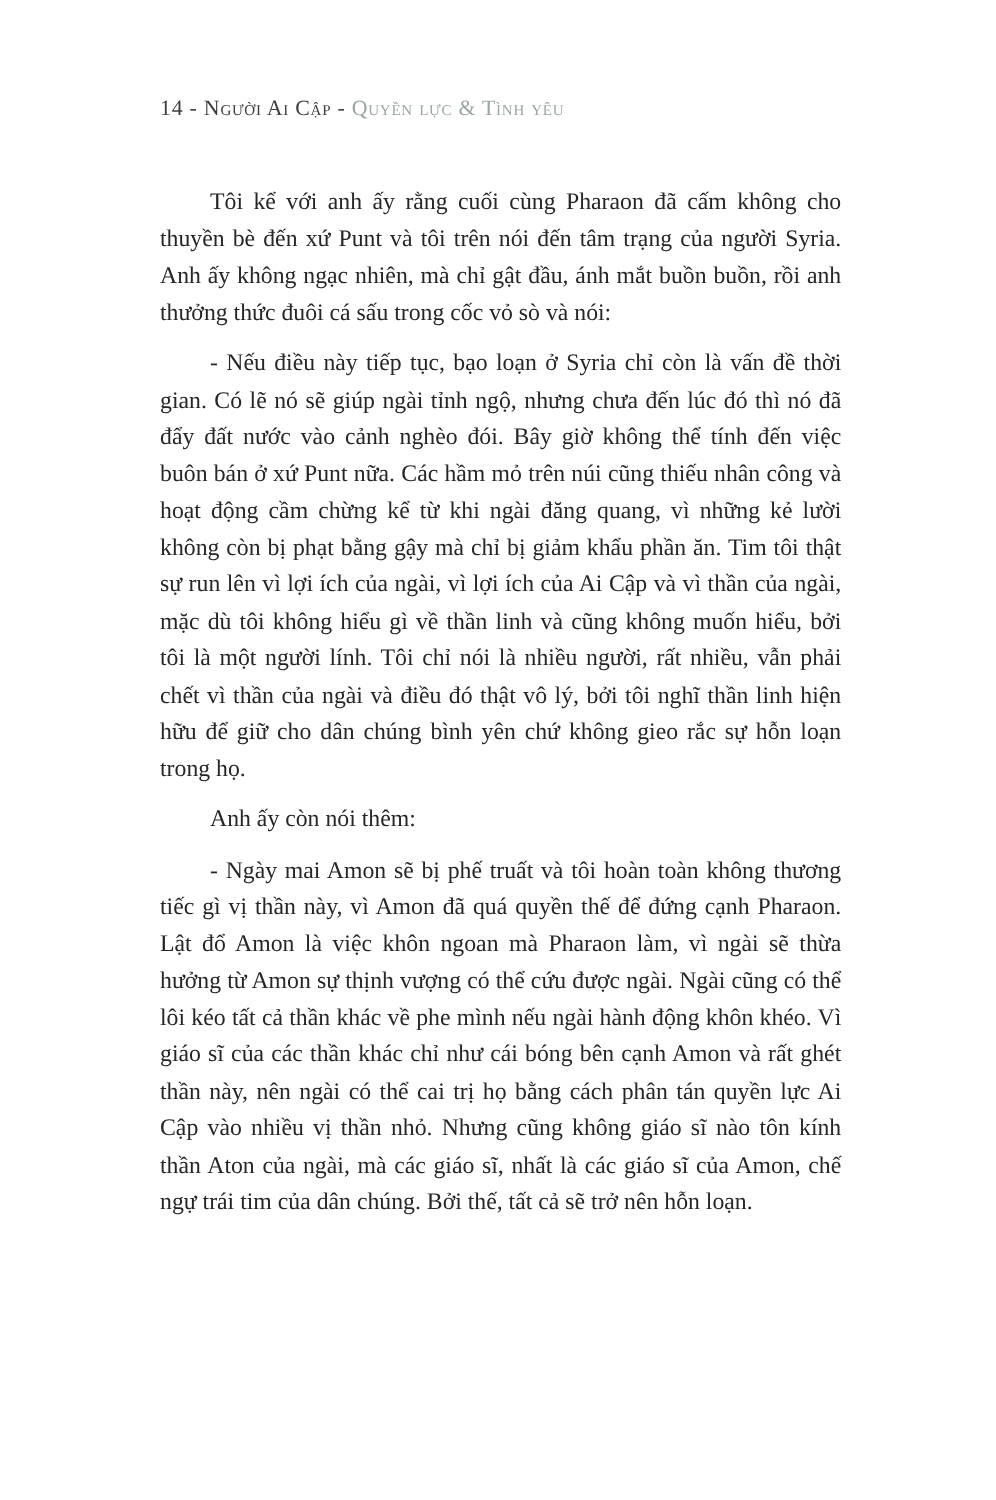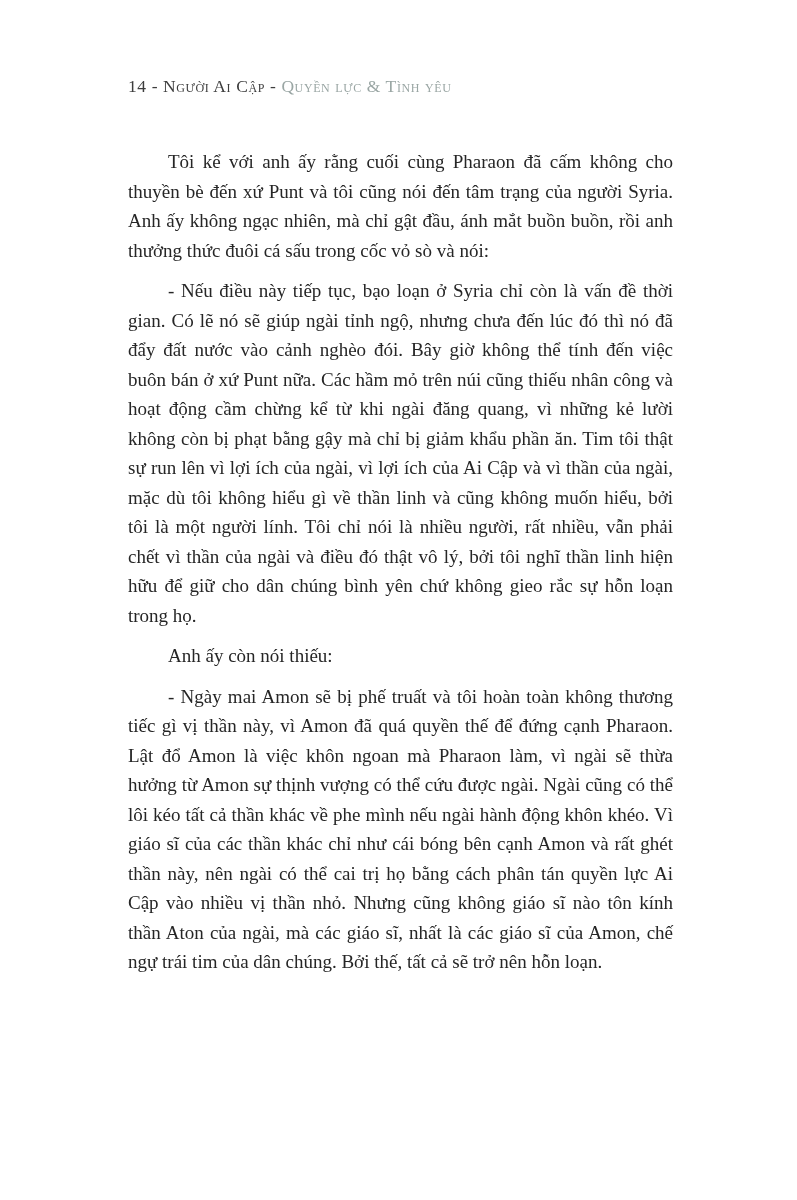--- a/index.html
+++ b/index.html
@@ -47,18 +47,18 @@
 </style>
 </head>
 <body>
 
 <div class="page">
   <div class="page-header">
     <span class="header-main">14 - Người Ai Cập - </span><span class="header-subtitle">Quyền lực &amp; Tình yêu</span>
   </div>
 
   <div class="text-block">
-    <p>Tôi kể với anh ấy rằng cuối cùng Pharaon đã cấm không cho thuyền bè đến xứ Punt và tôi cũng nói đến tâm trạng của người Syria. Anh ấy không ngạc nhiên, mà chỉ gật đầu, ánh mắt buồn buồn, rồi anh thưởng thức đuôi cá sấu trong cốc vỏ sò và nói:</p>
+    <p>Tôi kể với anh ấy rằng cuối cùng Pharaon đã cấm không cho thuyền bè đến xứ Punt và tôi trên nói đến tâm trạng của người Syria. Anh ấy không ngạc nhiên, mà chỉ gật đầu, ánh mắt buồn buồn, rồi anh thưởng thức đuôi cá sấu trong cốc vỏ sò và nói:</p>
     <p>- Nếu điều này tiếp tục, bạo loạn ở Syria chỉ còn là vấn đề thời gian. Có lẽ nó sẽ giúp ngài tỉnh ngộ, nhưng chưa đến lúc đó thì nó đã đẩy đất nước vào cảnh nghèo đói. Bây giờ không thể tính đến việc buôn bán ở xứ Punt nữa. Các hầm mỏ trên núi cũng thiếu nhân công và hoạt động cầm chừng kể từ khi ngài đăng quang, vì những kẻ lười không còn bị phạt bằng gậy mà chỉ bị giảm khẩu phần ăn. Tim tôi thật sự run lên vì lợi ích của ngài, vì lợi ích của Ai Cập và vì thần của ngài, mặc dù tôi không hiểu gì về thần linh và cũng không muốn hiểu, bởi tôi là một người lính. Tôi chỉ nói là nhiều người, rất nhiều, vẫn phải chết vì thần của ngài và điều đó thật vô lý, bởi tôi nghĩ thần linh hiện hữu để giữ cho dân chúng bình yên chứ không gieo rắc sự hỗn loạn trong họ.</p>
-    <p>Anh ấy còn nói thiếu:</p>
+    <p>Anh ấy còn nói thêm:</p>
     <p>- Ngày mai Amon sẽ bị phế truất và tôi hoàn toàn không thương tiếc gì vị thần này, vì Amon đã quá quyền thế để đứng cạnh Pharaon. Lật đổ Amon là việc khôn ngoan mà Pharaon làm, vì ngài sẽ thừa hưởng từ Amon sự thịnh vượng có thể cứu được ngài. Ngài cũng có thể lôi kéo tất cả thần khác về phe mình nếu ngài hành động khôn khéo. Vì giáo sĩ của các thần khác chỉ như cái bóng bên cạnh Amon và rất ghét thần này, nên ngài có thể cai trị họ bằng cách phân tán quyền lực Ai Cập vào nhiều vị thần nhỏ. Nhưng cũng không giáo sĩ nào tôn kính thần Aton của ngài, mà các giáo sĩ, nhất là các giáo sĩ của Amon, chế ngự trái tim của dân chúng. Bởi thế, tất cả sẽ trở nên hỗn loạn.</p>
   </div>
 </div>
 
 </body></html>

